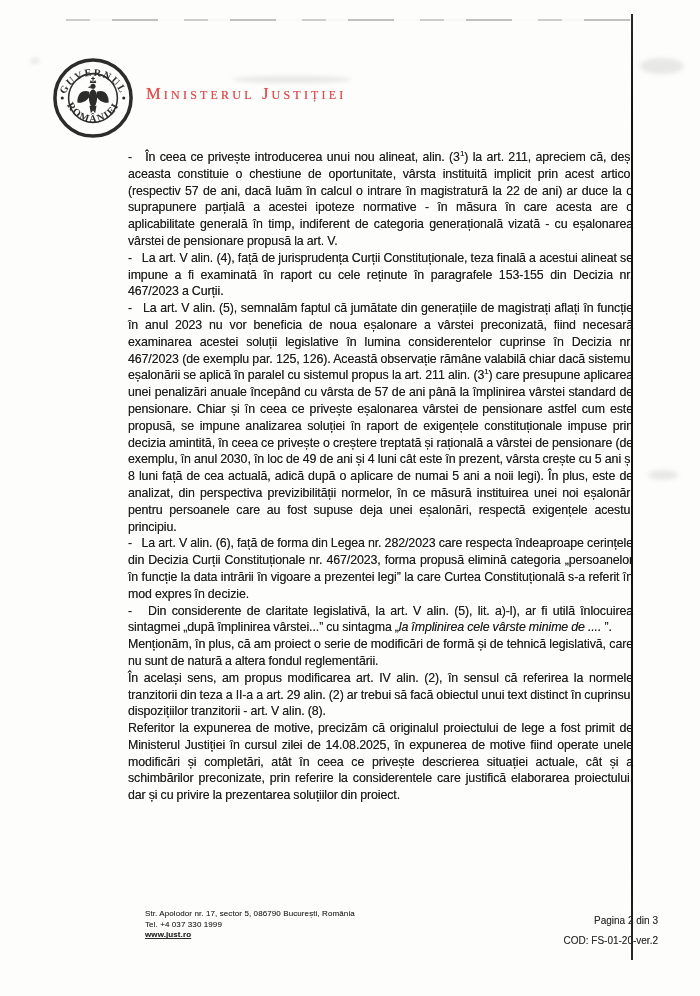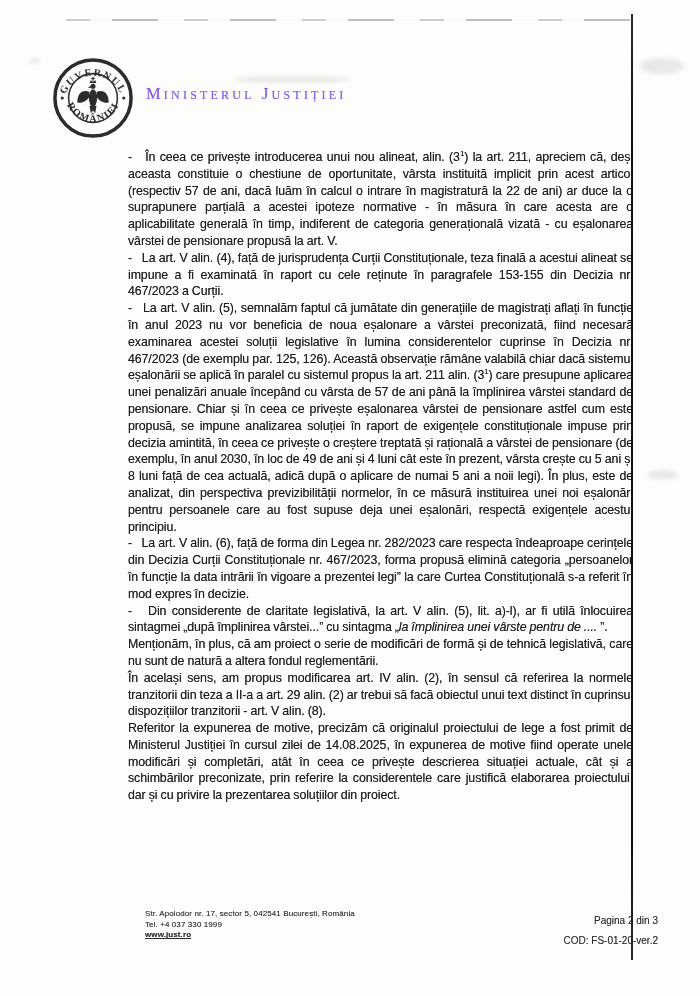--- a/index.html
+++ b/index.html
@@ -38,21 +38,21 @@
     position:absolute;left:52px;top:57px;width:82px;height:82px;
     filter:blur(.35px) contrast(.95);
     opacity:.94;
   }
   .ministry{
     position:absolute;left:146px;top:84px;
     font-family:"Liberation Serif", serif;
     font-variant:small-caps;
     font-size:16.5px;
     letter-spacing:3.2px;
-    color:#8b5cf6;
+    color:#ef4444;
     text-shadow:0 0 .8px rgba(100,100,100,.55);
     white-space:nowrap;
   }
 
   
   .body-text{
     position:absolute;left:128px;top:149px;width:505px;
     font-size:12.4px;line-height:16.8px;
     color:var(--ink,#1d1d1d);
     text-align:justify;
@@ -120,29 +120,29 @@
       </g>
     </svg>
     <div class="ministry">Ministerul Justiției</div>
   </header>
 
   <main class="body-text" id="doc-body">
       <p><span>-&nbsp;&nbsp; În ceea ce privește introducerea unui nou alineat, alin. (3</span><sup>1</sup><span>) la art. 211, apreciem că, deși aceasta constituie o chestiune de oportunitate, vârsta instituită implicit prin acest articol (respectiv 57 de ani, dacă luăm în calcul o intrare în magistratură la 22 de ani) ar duce la o suprapunere parțială a acestei ipoteze normative - în măsura în care acesta are o aplicabilitate generală în timp, indiferent de categoria generațională vizată - cu eșalonarea vârstei de pensionare propusă la art. V.</span></p>
       <p><span>-&nbsp;&nbsp; La art. V alin. (4), față de jurisprudența Curții Constituționale, teza finală a acestui alineat se impune a fi examinată în raport cu cele reținute în paragrafele 153-155 din Decizia nr. 467/2023 a Curții.</span></p>
       <p><span>-&nbsp;&nbsp; La art. V alin. (5), semnalăm faptul că jumătate din generațiile de magistrați aflați în funcție în anul 2023 nu vor beneficia de noua eșalonare a vârstei preconizată, fiind necesară examinarea acestei soluții legislative în lumina considerentelor cuprinse în Decizia nr. 467/2023 (de exemplu par. 125, 126). Această observație rămâne valabilă chiar dacă sistemul eșalonării se aplică în paralel cu sistemul propus la art. 211 alin. (3</span><sup>1</sup><span>) care presupune aplicarea unei penalizări anuale începând cu vârsta de 57 de ani până la împlinirea vârstei standard de pensionare. Chiar și în ceea ce privește eșalonarea vârstei de pensionare astfel cum este propusă, se impune analizarea soluției în raport de exigențele constituționale impuse prin decizia amintită, în ceea ce privește o creștere treptată și rațională a vârstei de pensionare (de exemplu, în anul 2030, în loc de 49 de ani și 4 luni cât este în prezent, vârsta crește cu 5 ani și 8 luni față de cea actuală, adică după o aplicare de numai 5 ani a noii legi). În plus, este de analizat, din perspectiva previzibilității normelor, în ce măsură instituirea unei noi eșalonări pentru persoanele care au fost supuse deja unei eșalonări, respectă exigențele acestui principiu.</span></p>
       <p><span>-&nbsp;&nbsp; La art. V alin. (6), față de forma din Legea nr. 282/2023 care respecta îndeaproape cerințele din Decizia Curții Constituționale nr. 467/2023, forma propusă elimină categoria „persoanelor în funcție la data intrării în vigoare a prezentei legi” la care Curtea Constituțională s-a referit în mod expres în decizie.</span></p>
-      <p><span>-&nbsp;&nbsp; Din considerente de claritate legislativă, la art. V alin. (5), lit. a)-l), ar fi utilă înlocuirea sintagmei „după împlinirea vârstei...”  cu sintagma „</span><em>la împlinirea unei vârste pentru de .... </em><span>”.</span></p>
+      <p><span>-&nbsp;&nbsp; Din considerente de claritate legislativă, la art. V alin. (5), lit. a)-l), ar fi utilă înlocuirea sintagmei „după împlinirea vârstei...”  cu sintagma „</span><em>la împlinirea cele vârste minime de .... </em><span>”.</span></p>
       <p><span>Menționăm, în plus, că am proiect o serie de modificări de formă și de tehnică legislativă, care nu sunt de natură a altera fondul reglementării.</span></p>
       <p><span>În același sens, am propus modificarea art. IV alin. (2), în sensul că referirea la normele tranzitorii din teza a II-a a art. 29 alin. (2) ar trebui să facă obiectul unui text distinct în cuprinsul dispozițiilor tranzitorii - art. V alin. (8).</span></p>
       <p><span>Referitor la expunerea de motive, precizăm că originalul proiectului de lege a fost primit de Ministerul Justiției în cursul zilei de 14.08.2025, în expunerea de motive fiind operate unele modificări și completări, atât în ceea ce privește descrierea situației actuale, cât și a schimbărilor preconizate, prin referire la considerentele care justifică elaborarea proiectului, dar și cu privire la prezentarea soluțiilor din proiect.</span></p>
     </main>
 
   <footer>
     <div class="footer-left">
-      <div>Str. Apolodor nr. 17, sector 5, 042541 București, România</div>
+      <div>Str. Apolodor nr. 17, sector 5, 086790 București, România</div>
       <div>Tel. +4 037 330 1999</div>
       <div class="www">www.just.ro</div>
     </div>
     <div class="footer-right">
       <div>Pagina 2 din 3</div>
       <div class="code">COD: FS-01-20-ver.2</div>
     </div>
   </footer>
 
 </div>

